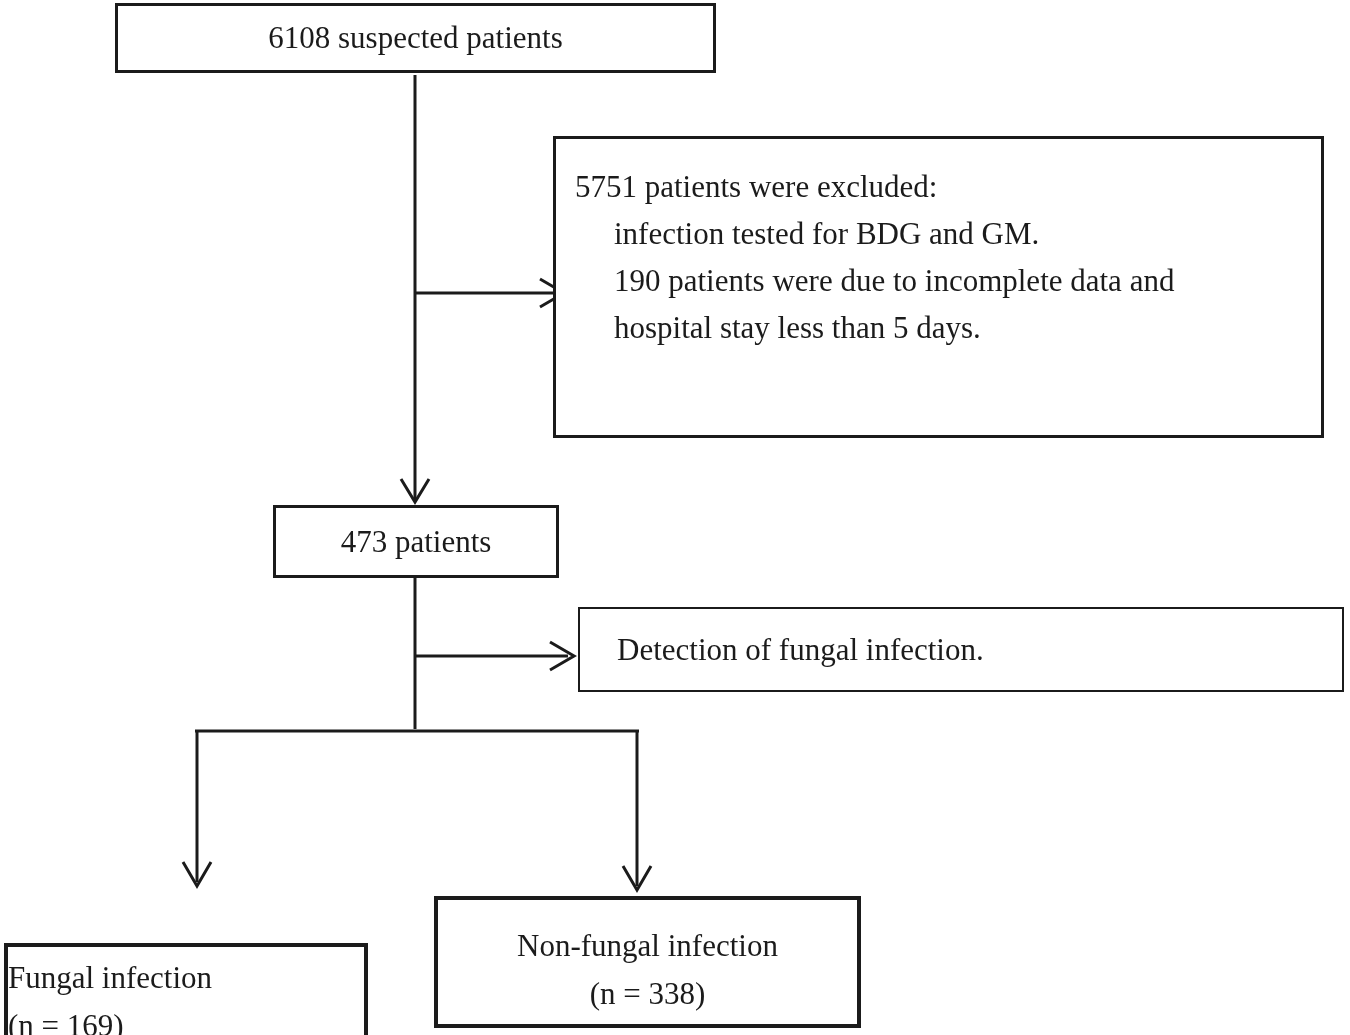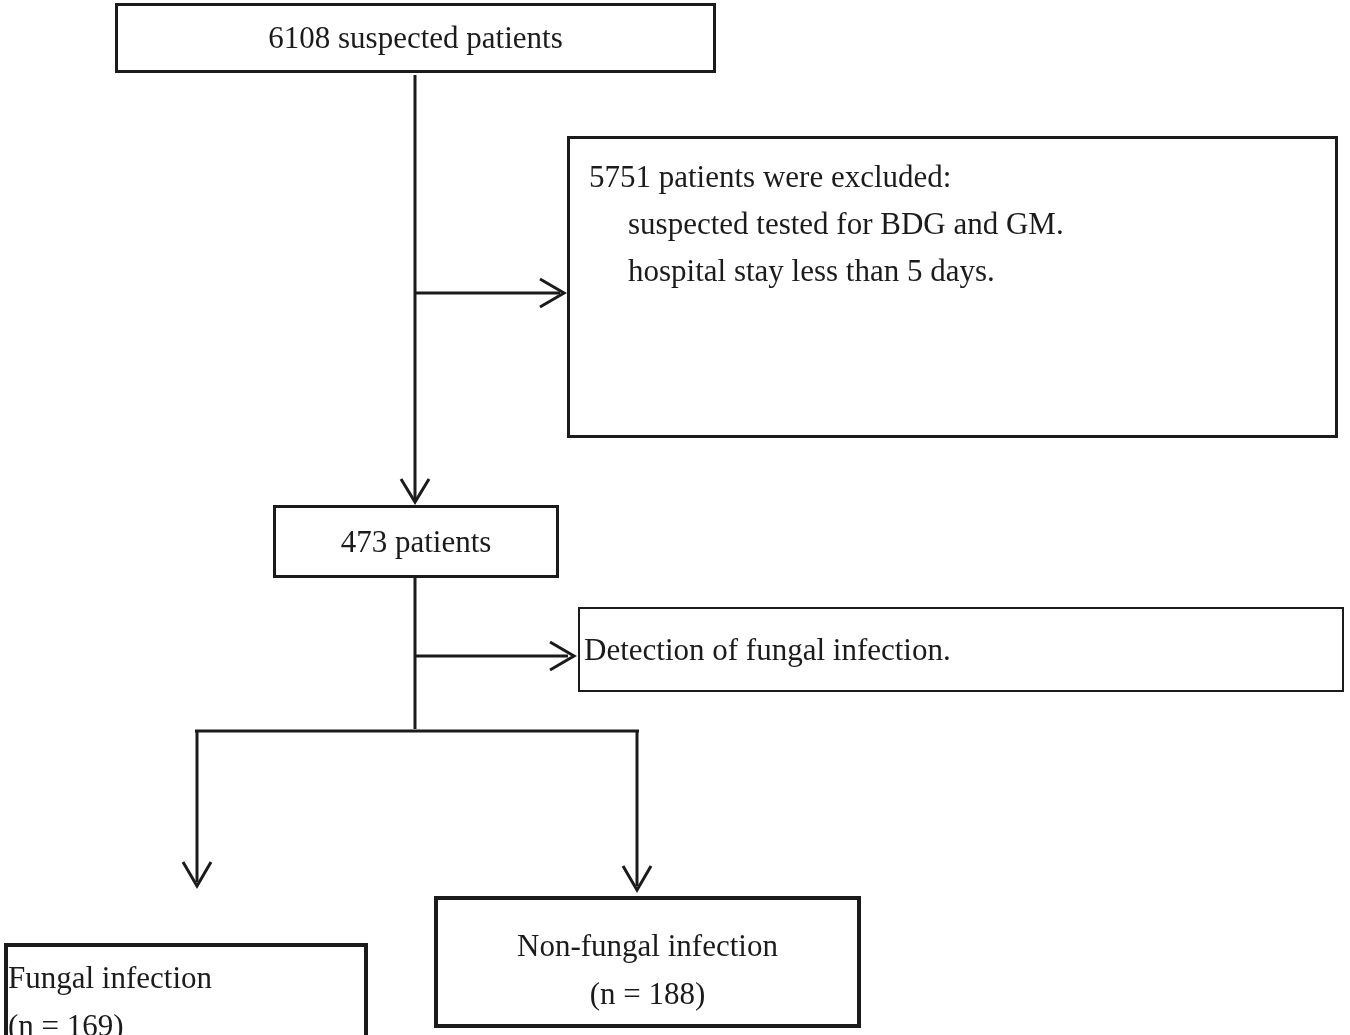--- a/index.html
+++ b/index.html
@@ -29,27 +29,27 @@
     border: 3px solid currentColor;
     background: var(--background, #ffffff);
     font-size: 31px;
   }
   .center-single {
     display: flex;
     align-items: center;
     justify-content: center;
   }
   .node-suspected { left: 115px; top: 3px;  width: 601px; height: 70px; }
-  .node-excluded  { left: 567px; top: 136px; width: 771px; height: 302px;
-                    padding: 14px 16px 0 19px; line-height: 47px; }
+  .node-excluded  { left: 553px; top: 136px; width: 771px; height: 302px;
+                    padding: 24px 16px 0 19px; line-height: 47px; }
   .node-excluded .indent { padding-left: 39px; }
   .node-enrolled  { left: 273px; top: 505px; width: 286px; height: 73px; }
   .node-detection { left: 578px; top: 607px; width: 766px; height: 85px;
                     border-width: 2px; display: flex; align-items: center;
-                    padding-left: 4px; }
+                    padding-left: 37px; }
   .node-fungal    { left: 4px;   top: 895px; width: 364px; height: 114px;
                     border-width: 4px; text-align: left; padding-top: 7px;
                     line-height: 48px; margin-top: 48px; }
   .node-nonfungal { left: 434px; top: 896px; width: 427px; height: 132px;
                     border-width: 4px; text-align: center; padding-top: 22px;
                     line-height: 48px; }
   .line-row { white-space: nowrap; }
 </style>
 </head>
 <body>
@@ -79,35 +79,36 @@
       <polyline points="623,866 637,890 651,866"></polyline>
     </g>
   </svg>
 
   <div class="node node-suspected center-single">
     <span>6108 suspected patients</span>
   </div>
 
   <div class="node node-excluded">
     <div class="line-row">5751 patients were excluded:</div>
-    <div class="line-row indent">suspected tested for BDG and GM.</div>
+    <div class="line-row indent">infection tested for BDG and GM.</div>
+    <div class="line-row indent">190 patients were due to incomplete data and</div>
     <div class="line-row indent">hospital stay less than 5 days.</div>
   </div>
 
   <div class="node node-enrolled center-single">
     <span>473 patients</span>
   </div>
 
   <div class="node node-detection">
     <span>Detection of fungal infection.</span>
   </div>
 
   <div class="node node-fungal">
     <div>Fungal infection</div>
     <div>(n = 169)</div>
   </div>
 
   <div class="node node-nonfungal">
     <div>Non-fungal infection</div>
-    <div>(n = 188)</div>
+    <div>(n = 338)</div>
   </div>
 
 </div>
 
 </body></html>

